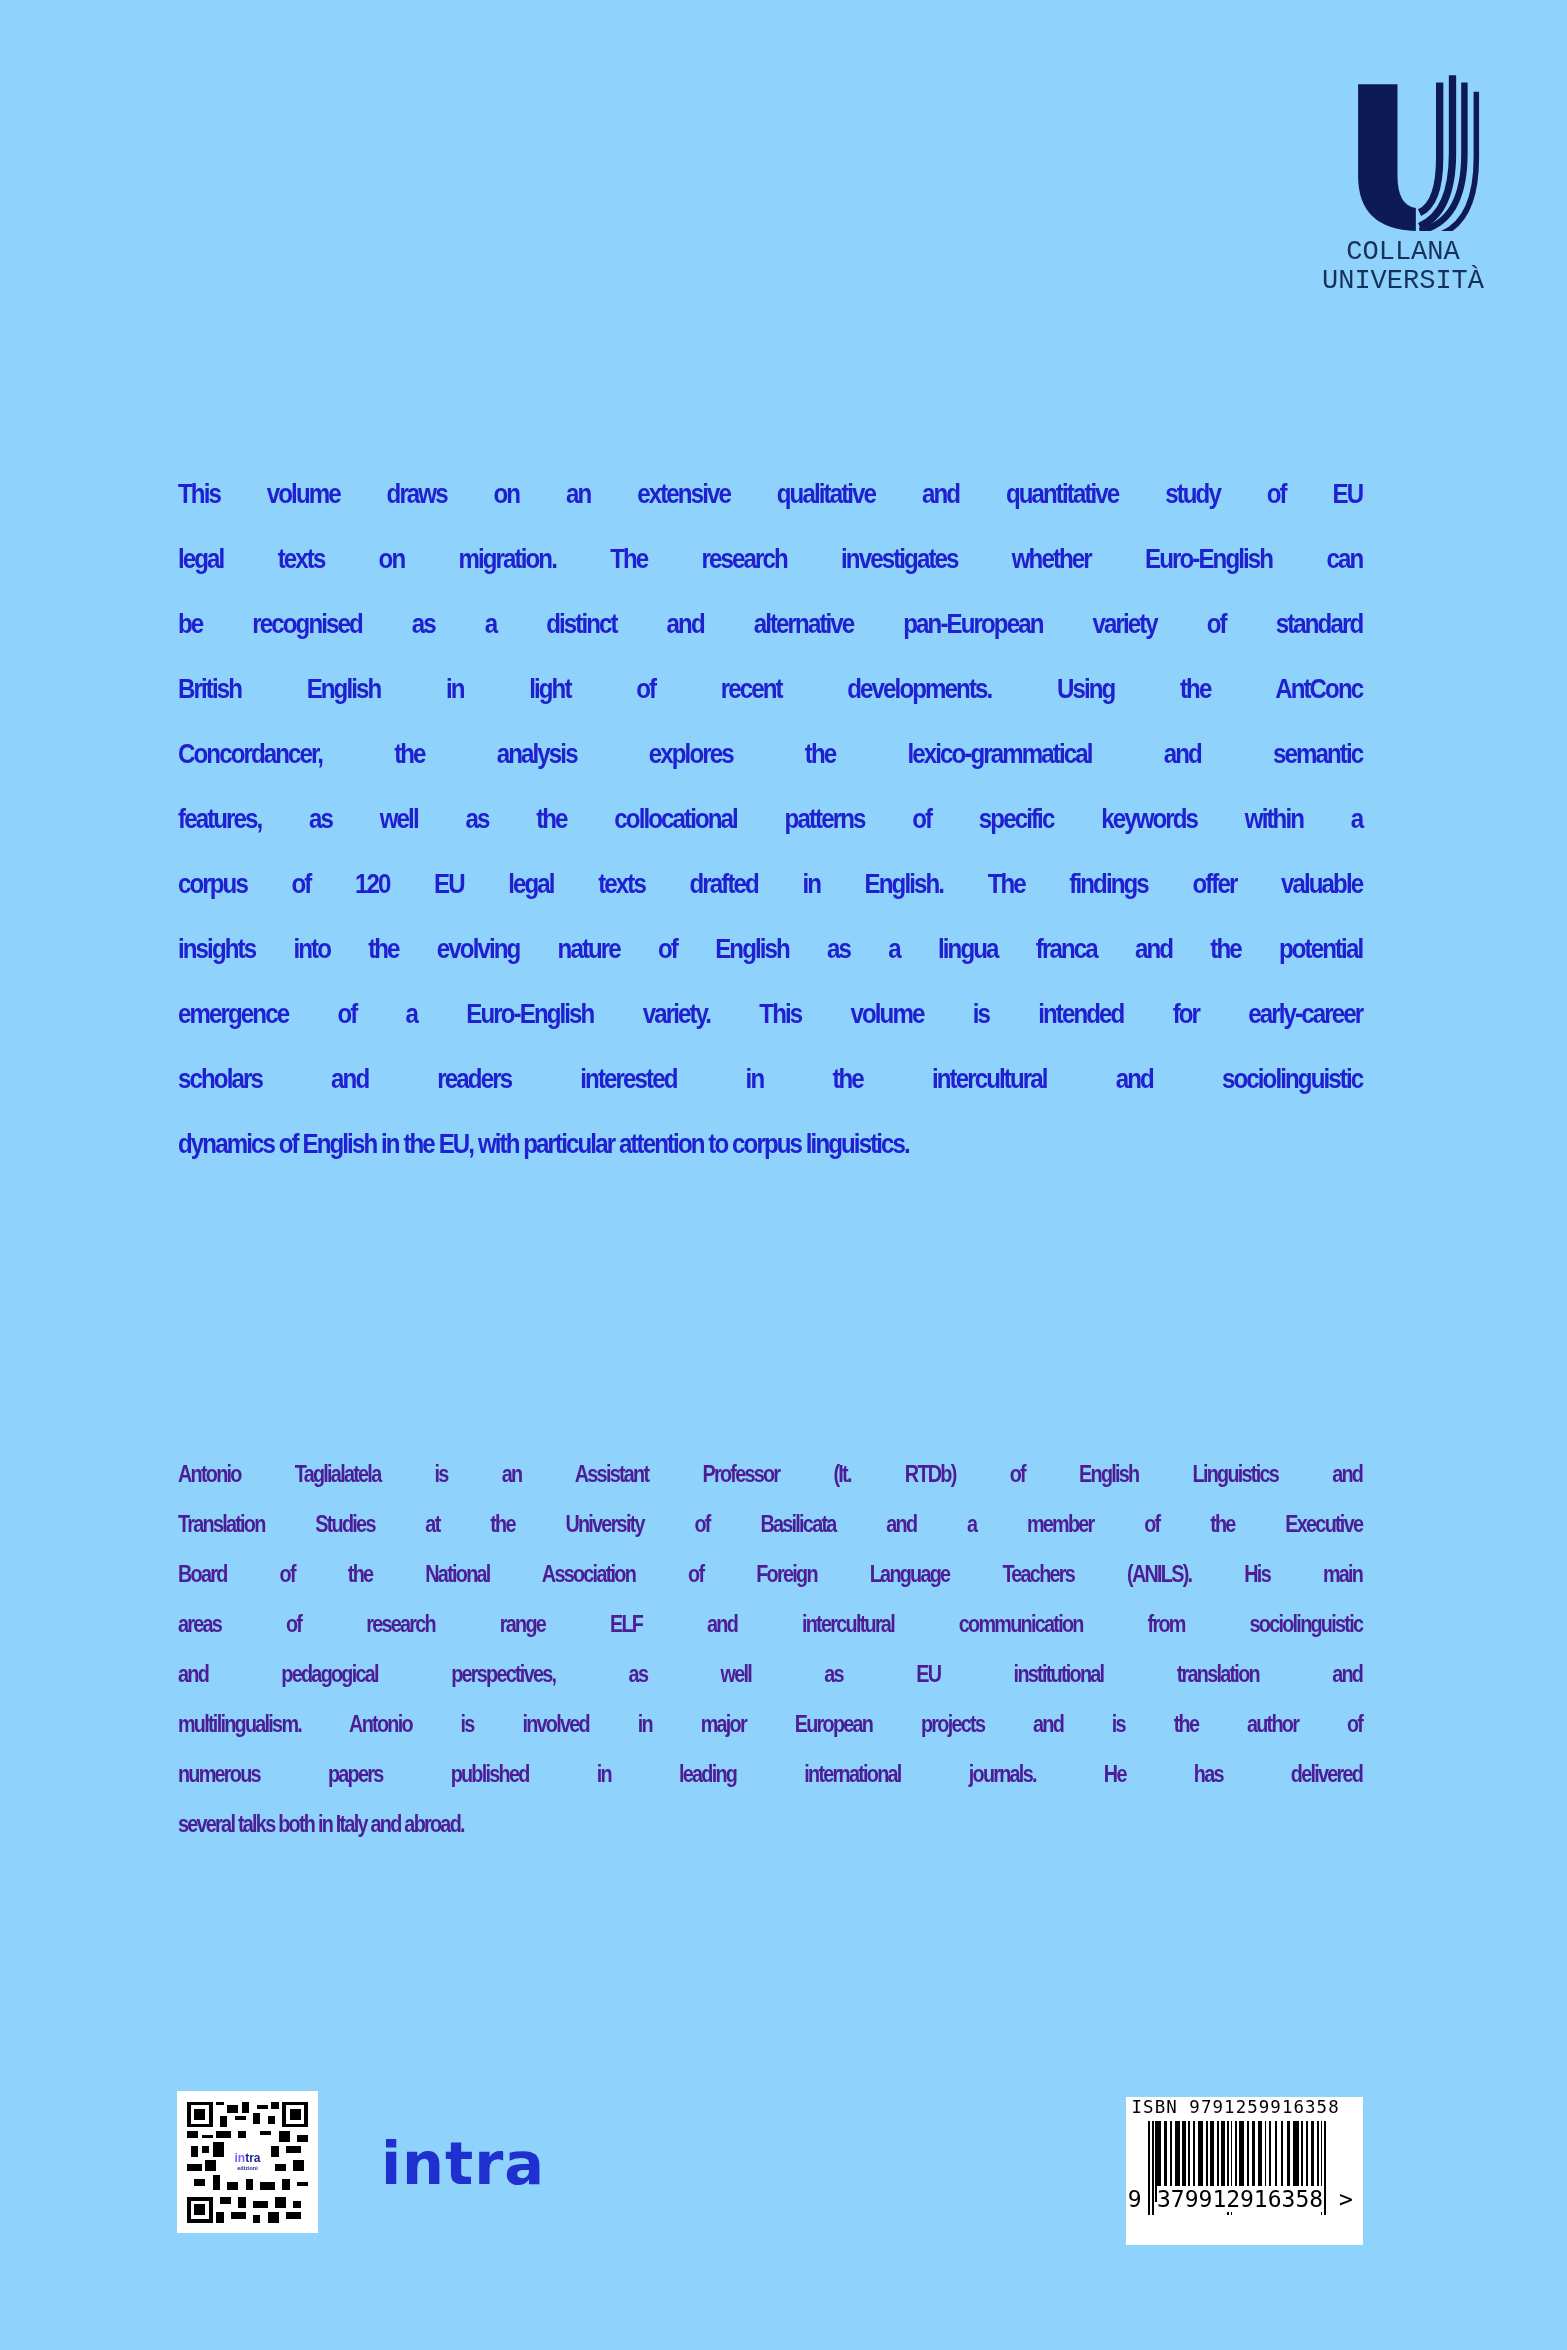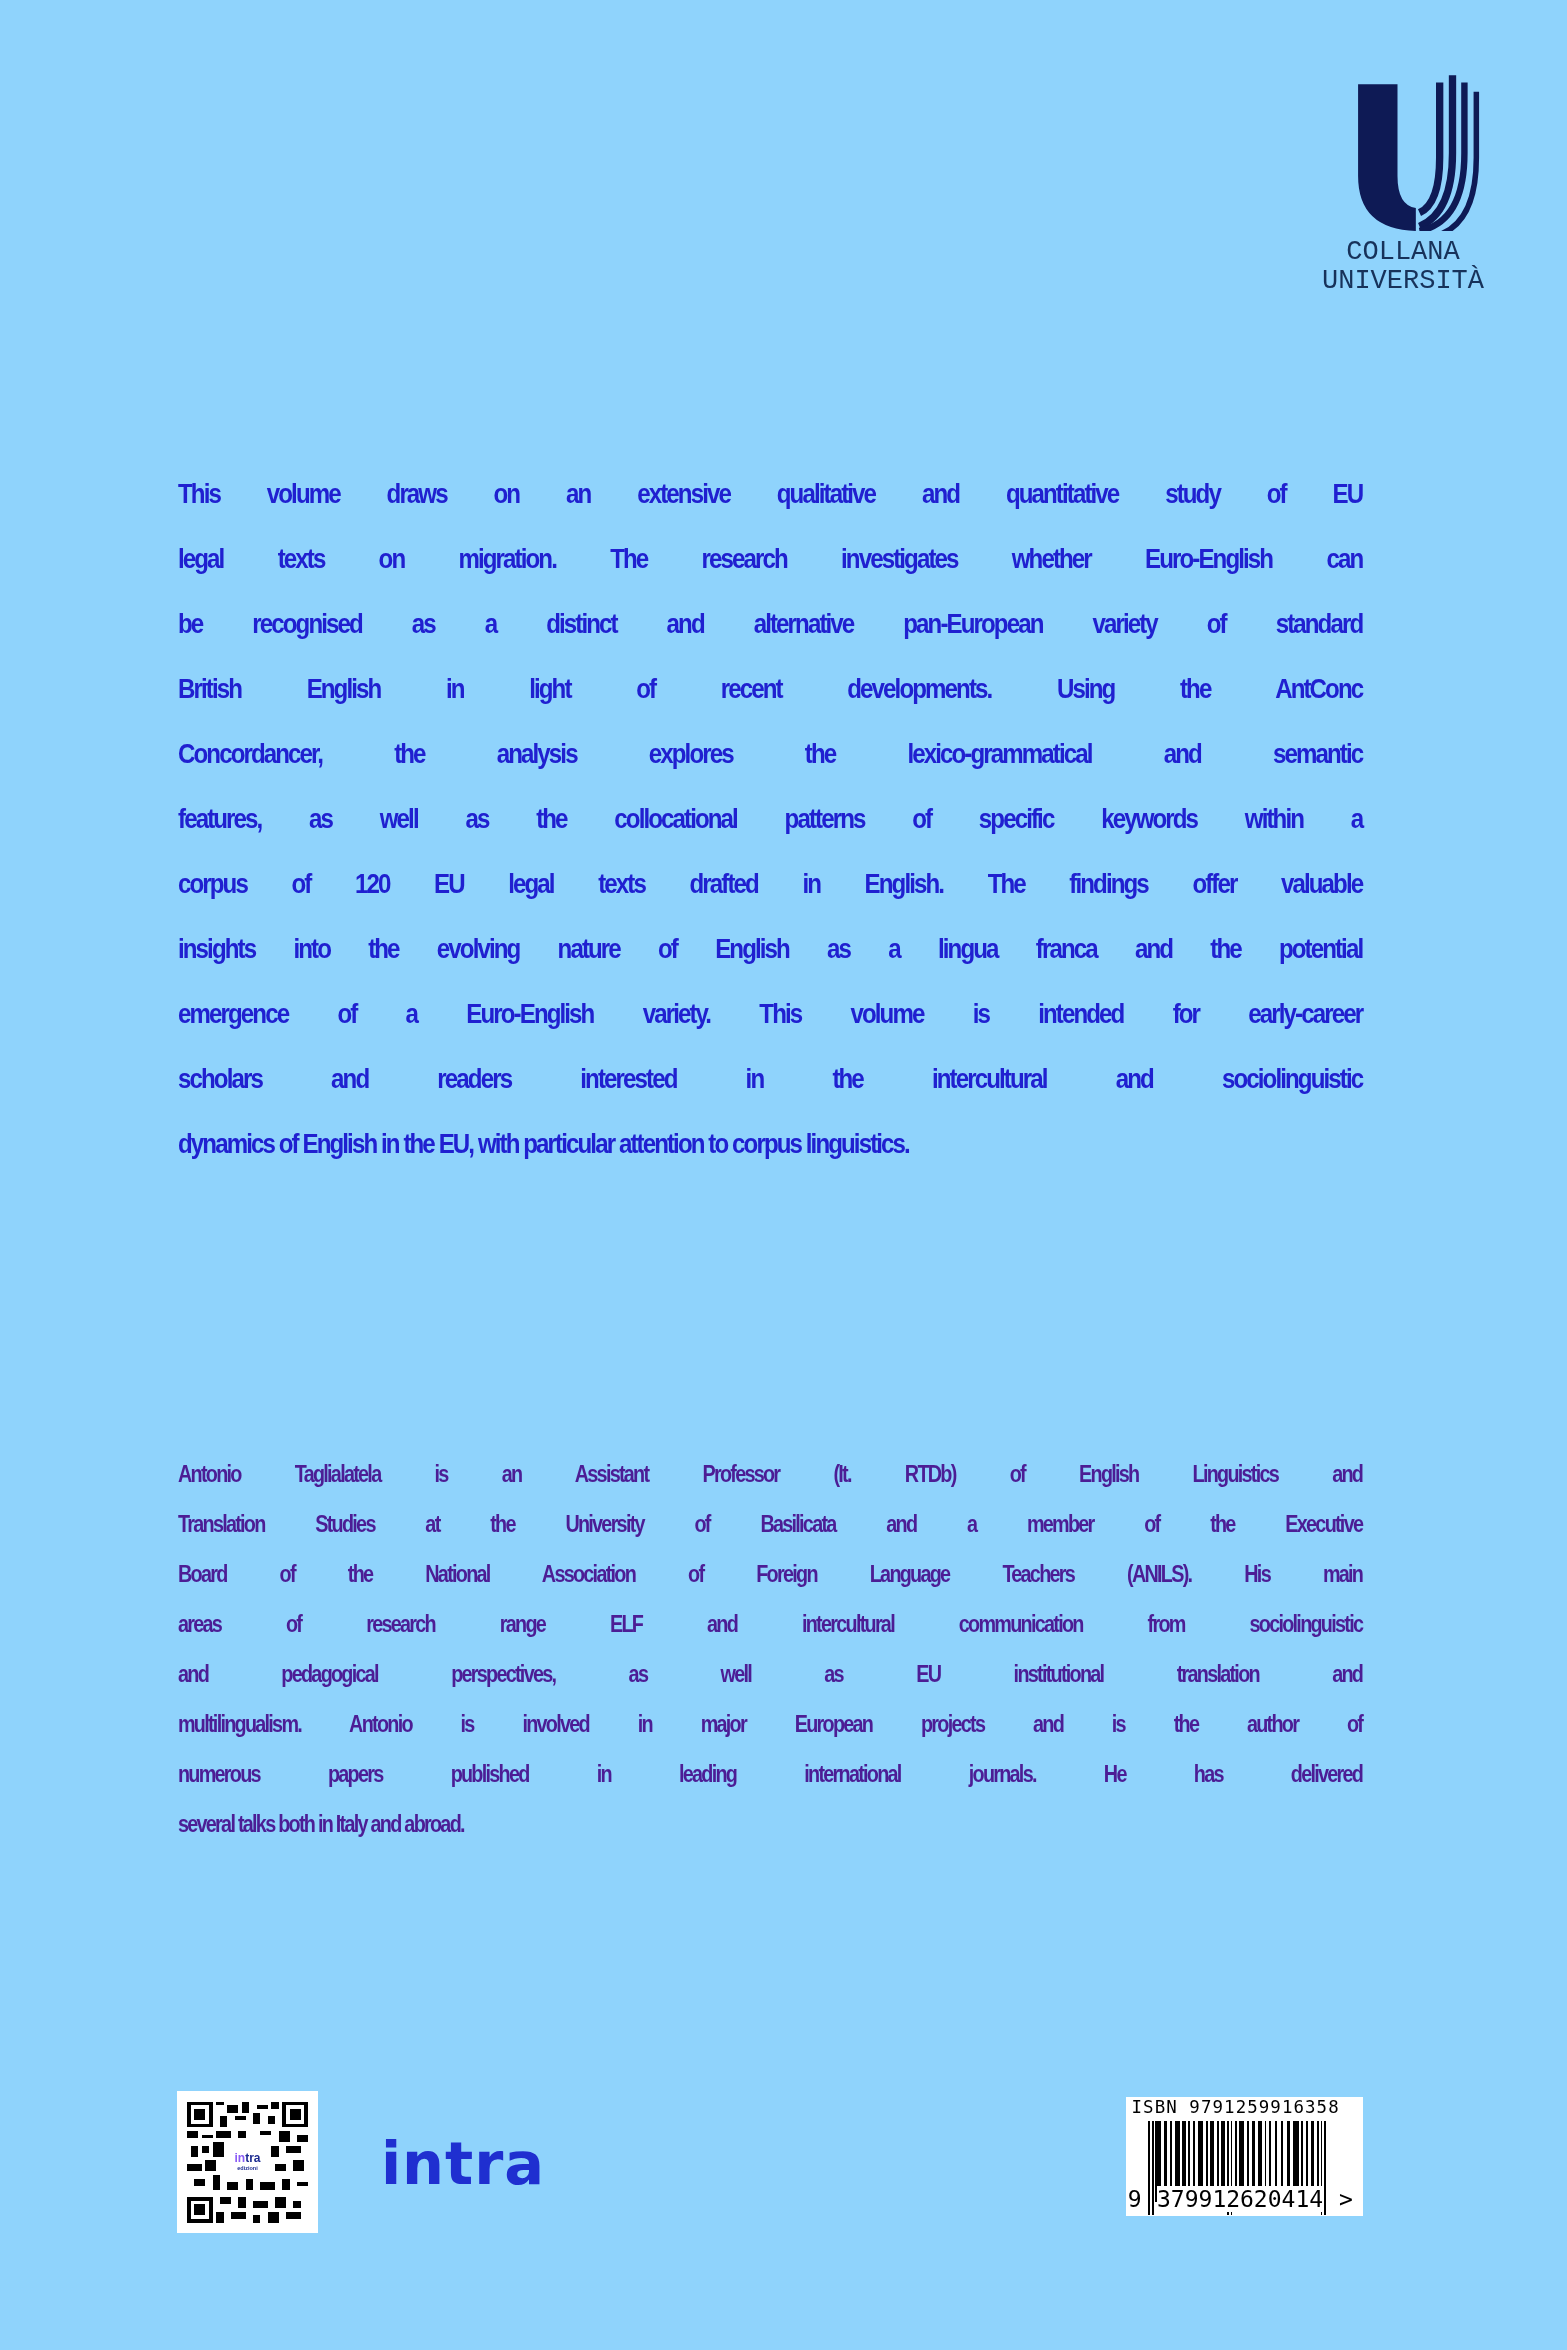--- a/index.html
+++ b/index.html
@@ -47,21 +47,21 @@
   }
   .qr-badge .b1 { font-size: 12px; font-weight: bold; color: #c8102e; line-height: 13px; display:block; margin-top:5.5px; }
   .qr-badge .b1 span { color: #1b2a8f; }
   .qr-badge .b2 { font-size: 5.5px; color: #1b2a8f; line-height: 7.3px; display:block; font-weight: bold; }
   .intra {
     position: absolute; left: 381px; top: 2129px;
     color: #1f2fd0; font-size: 59px; font-weight: bold;
     font-family: "DejaVu Sans", sans-serif; letter-spacing: 0.9px;
   }
   .barcode {
-    position: absolute; left: 1126px; top: 2097px; width: 237px; height: 119px;
+    position: absolute; left: 1126px; top: 2097px; width: 237px; height: 148px;
     background: #fff;
   }
   .isbn-top {
     position: absolute; left: 5.5px; top: 0px; font-family: "DejaVu Sans Mono", monospace;
     font-size: 17.4px; color: #000; letter-spacing: 1.1px;
   }
   .bars { position: absolute; left: 22px; top: 24px; }
   .isbn-bottom {
     position: absolute; left: 0px; top: 89px; width: 237px; height: 27.5px;
     font-family: "DejaVu Sans Mono", monospace; font-size: 23px; color: #000;
@@ -209,17 +209,17 @@
       <rect x="172" y="0" width="2" height="88"></rect>
         <rect x="177" y="0" width="4" height="88"></rect>
         <rect x="184" y="0" width="2" height="88"></rect>
       <rect x="188" y="0" width="2" height="102"></rect>
         <rect x="192" y="0" width="2" height="102"></rect>
     </g>
   </svg>
   <div class="isbn-bottom">
     <span style="left:1.8px">9</span>
     <span style="left:31px">379912</span>
-    <span style="left:114px">620414</span>
+    <span style="left:114px">916358</span>
     <span style="left:213px;background:transparent">&gt;</span>
   </div>
 </div>
 
 
 </body></html>

